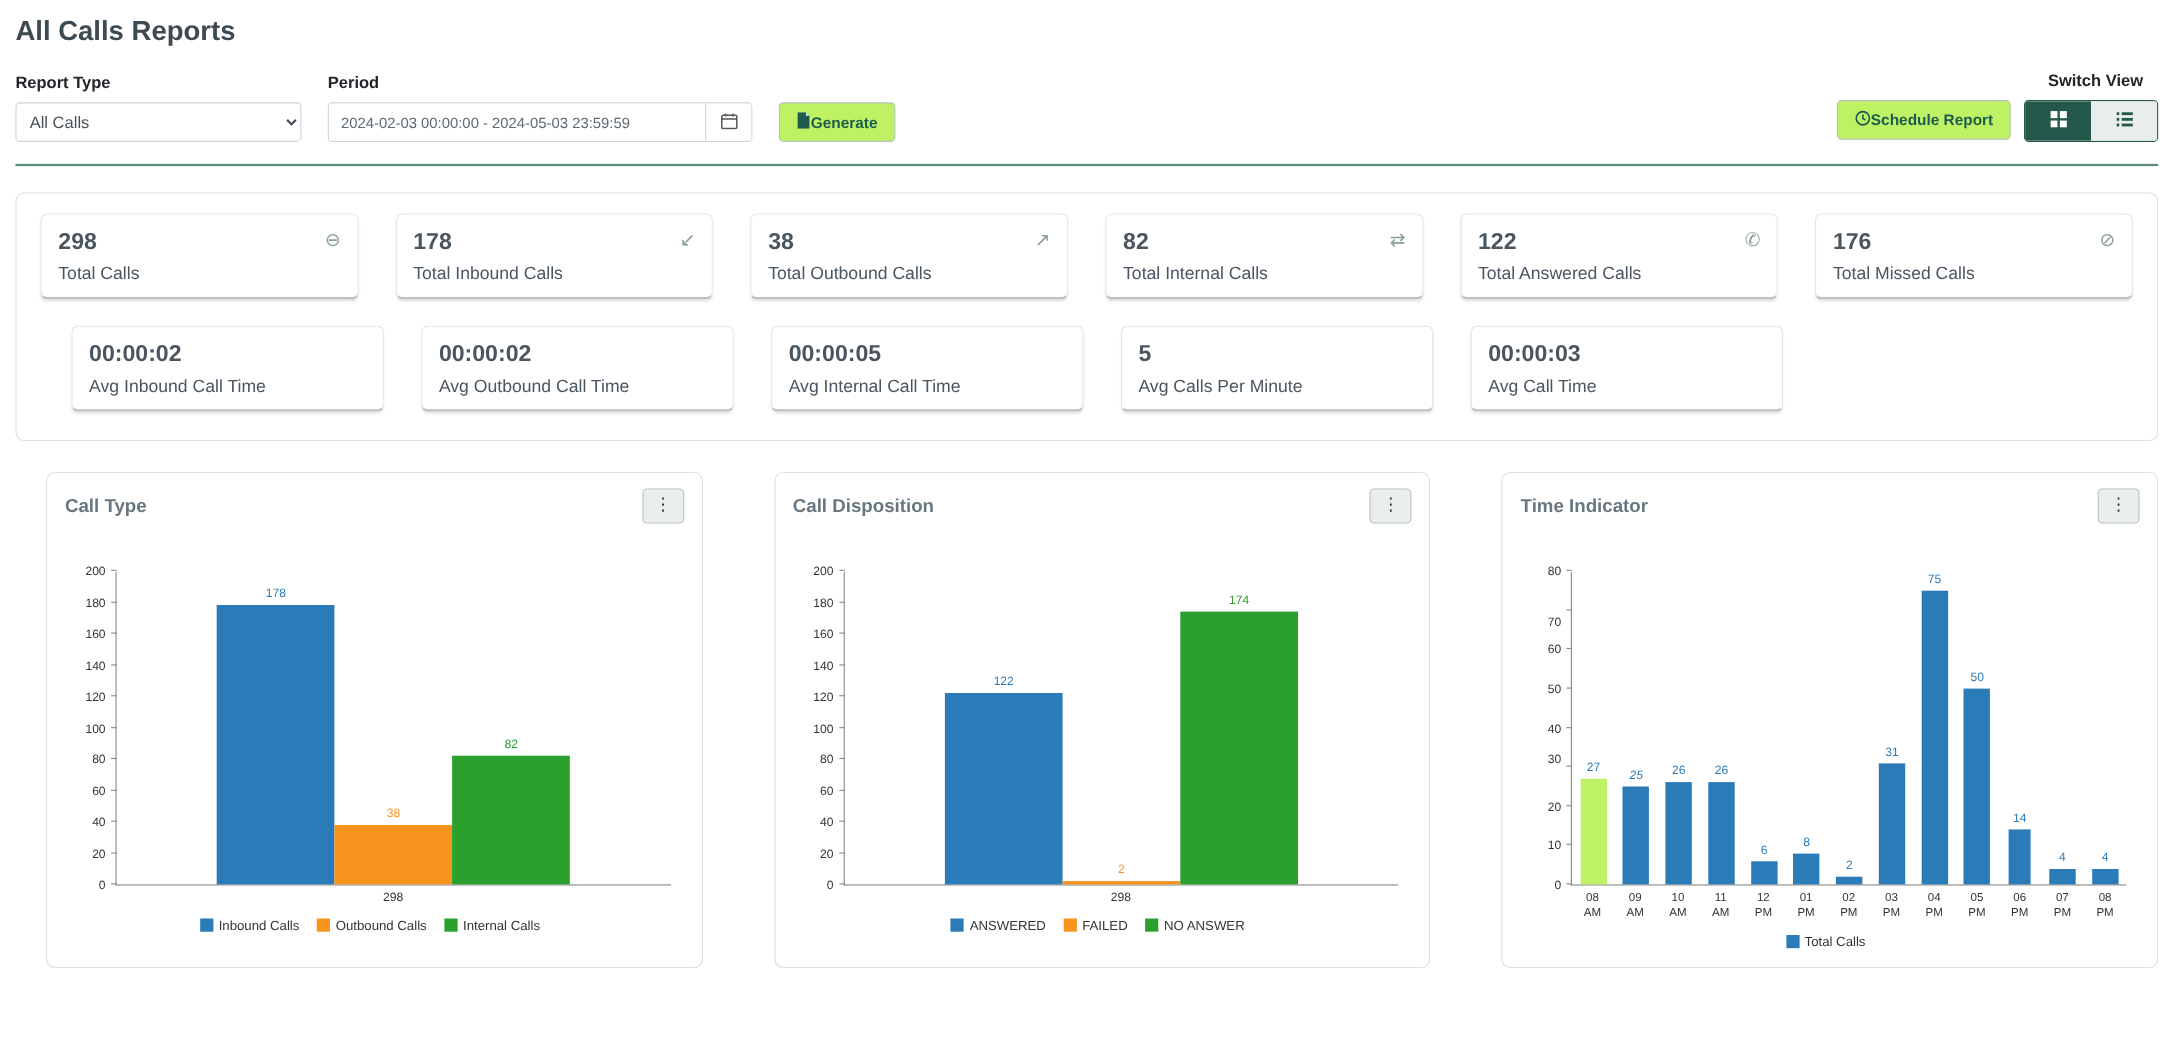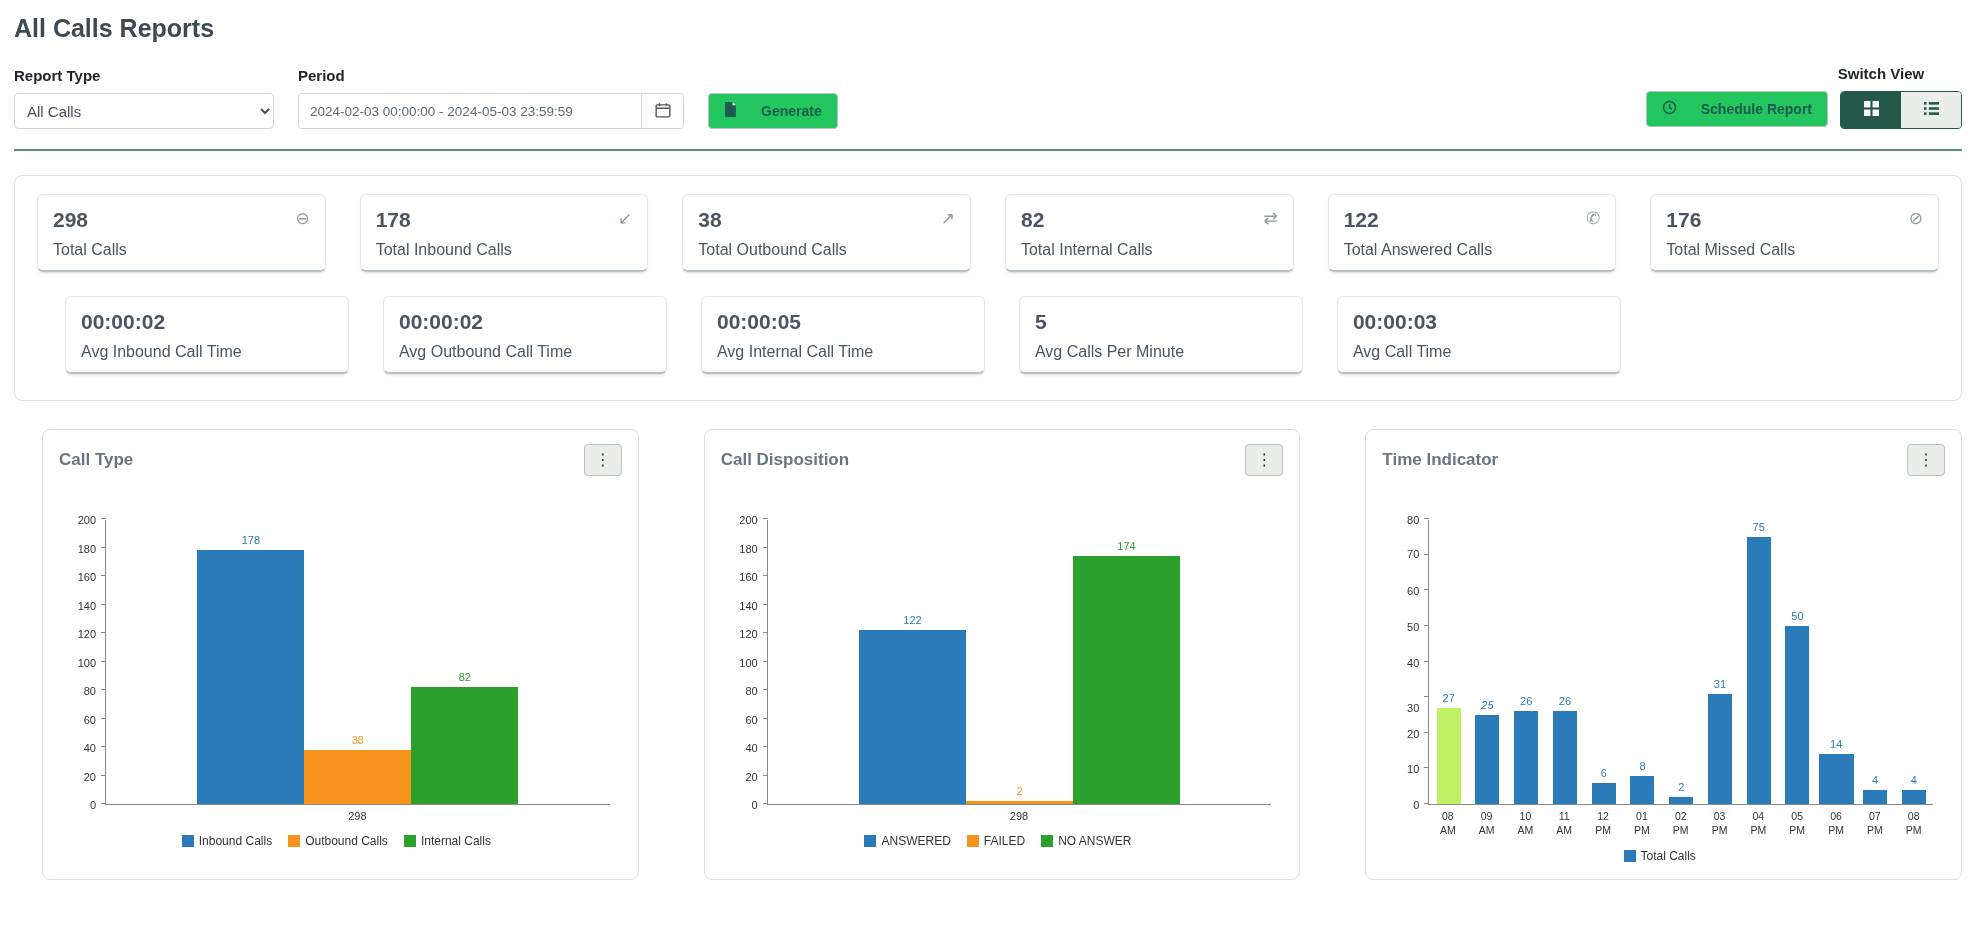--- a/index.html
+++ b/index.html
@@ -28,22 +28,22 @@
   }
   .period-input {
     flex:1; border:none; outline:none; padding:0 11px;
     font-size:13.5px; color:#5f6a72; font-family:"Liberation Sans", sans-serif;
   }
   .calendar-btn {
     width:42px; background:#fff; border:none; border-left:1px solid #ced4da;
     display:flex; align-items:center; justify-content:center; cursor:pointer; color:#555;
   }
   .btn {
-    display:inline-flex; align-items:center; gap:24px;
-    background:#22c55e; border:1px solid #b7c3bd; color:var(--accent,#1d5b4e);
+    display:inline-flex; align-items:center; gap:0;
+    background:#bef264; border:1px solid #b7c3bd; color:var(--accent,#1d5b4e);
     font-weight:bold; font-size:14px; height:36px; padding:0 15px;
     border-radius:4px; cursor:pointer; font-family:"Liberation Sans", sans-serif;
     white-space:nowrap;
   }
   .btn svg { flex:none; }
   .right-tools { margin-left:auto; display:flex; flex-direction:column; }
   .switch-view-label { font-size:15px; font-weight:bold; color:#212529; margin:0 0 9px 192px; }
   .right-row { display:flex; gap:12px; }
   .view-toggle { display:flex; border:1px solid #24584a; border-radius:4px; overflow:hidden; }
   .view-btn {
@@ -404,25 +404,25 @@
       <div class="chart-header">
         <span class="chart-title">Time Indicator</span>
         <button class="kebab-btn">⋮</button>
       </div>
       <div class="chart-body">
           <div class="plot-wrap">
             <div class="y-axis">
               <span class="ytick" style="bottom: -6px;">0</span>
               <span class="ytick" style="bottom: 29.625px;">10</span>
               <span class="ytick" style="bottom: 65.25px;">20</span>
-              <span class="ytick" style="bottom: 91px;">30</span>
+              <span class="ytick" style="bottom: 108px;">30</span>
               <span class="ytick" style="bottom: 136.5px;">40</span>
               <span class="ytick" style="bottom: 172.125px;">50</span>
               <span class="ytick" style="bottom: 207.75px;">60</span>
-              <span class="ytick" style="bottom: 245px;">70</span>
+              <span class="ytick" style="bottom: 233px;">70</span>
               <span class="ytick" style="bottom: 279px;">80</span>
             </div>
             <div class="plot">
               <div class="ytick-mark" style="bottom: 0px;"></div>
               <div class="ytick-mark" style="bottom: 35.625px;"></div>
               <div class="ytick-mark" style="bottom: 71.25px;"></div>
               <div class="ytick-mark" style="bottom: 106.875px;"></div>
               <div class="ytick-mark" style="bottom: 142.5px;"></div>
               <div class="ytick-mark" style="bottom: 178.125px;"></div>
               <div class="ytick-mark" style="bottom: 213.75px;"></div>
@@ -472,21 +472,21 @@
                 <div class="bar" style="width: 24px; height: 267.188px; background: rgb(43, 123, 185);">
                   <div class="bar-value" style="color: rgb(43, 123, 185);">75</div>
                 </div>
               </div>
               <div class="slot">
                 <div class="bar" style="width: 24px; height: 178.125px; background: rgb(43, 123, 185);">
                   <div class="bar-value" style="color: rgb(43, 123, 185);">50</div>
                 </div>
               </div>
               <div class="slot">
-                <div class="bar" style="width: 35px; height: 49.875px; background: rgb(43, 123, 185);">
+                <div class="bar" style="width: 20px; height: 49.875px; background: rgb(43, 123, 185);">
                   <div class="bar-value" style="color: rgb(43, 123, 185);">14</div>
                 </div>
               </div>
               <div class="slot">
                 <div class="bar" style="width: 24px; height: 14.25px; background: rgb(43, 123, 185);">
                   <div class="bar-value" style="color: rgb(43, 123, 185);">4</div>
                 </div>
               </div>
               <div class="slot">
                 <div class="bar" style="width: 24px; height: 14.25px; background: rgb(43, 123, 185);">

